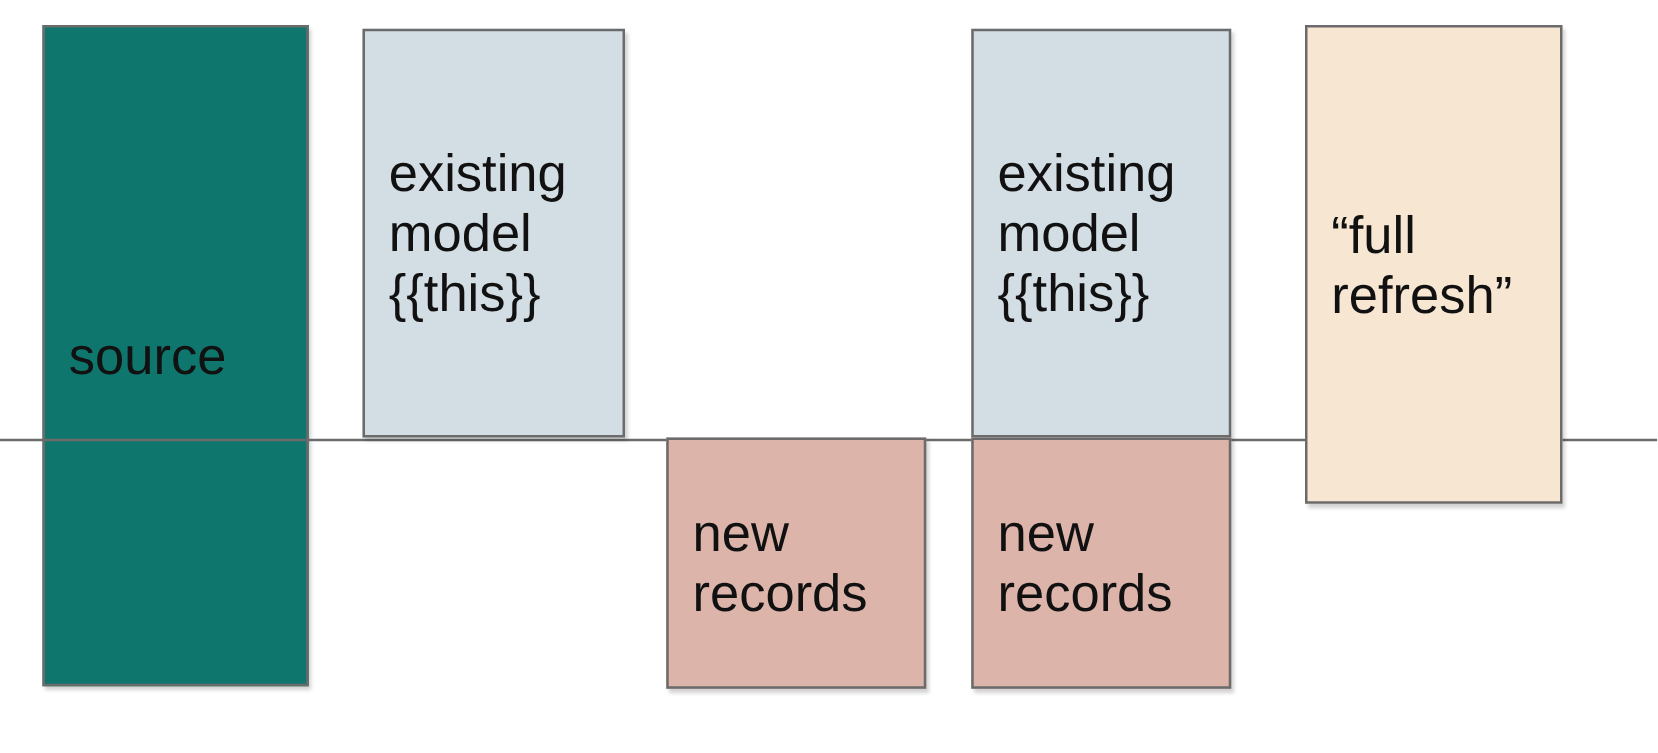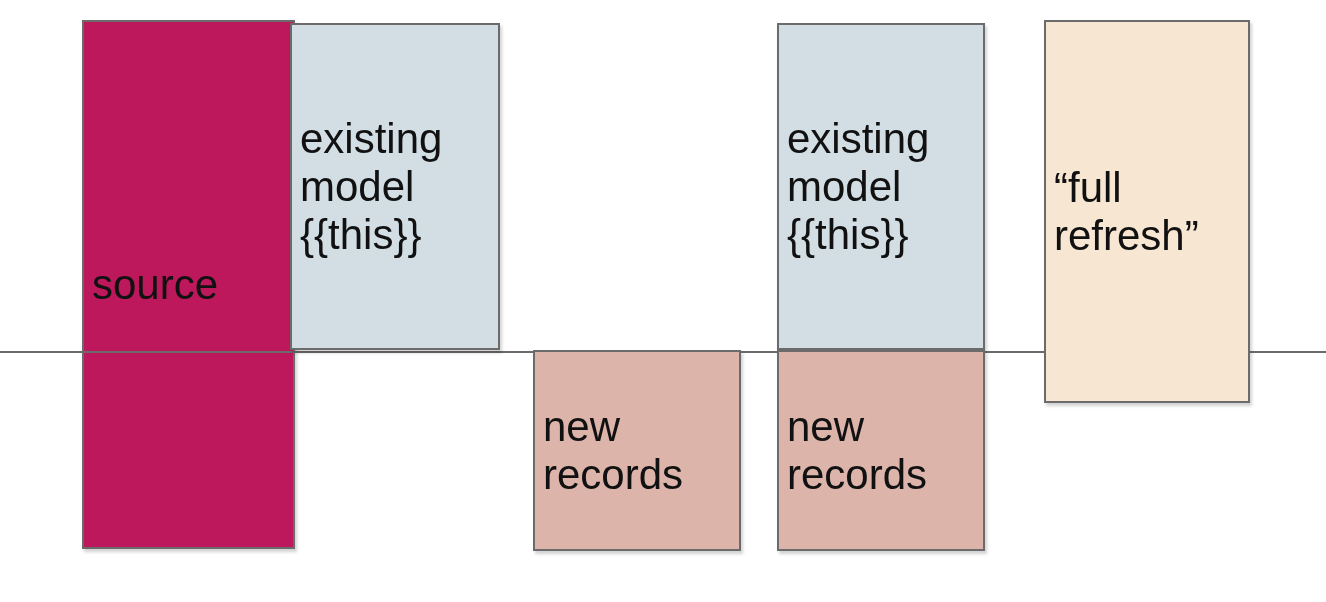--- a/index.html
+++ b/index.html
@@ -16,21 +16,21 @@
     overflow: hidden;
   }
   .box {
     position: absolute;
     box-sizing: border-box;
     border: 2px solid #6b6b6b;
     box-shadow: 2px 3px 3px rgba(0, 0, 0, 0.18);
     display: flex;
     align-items: center;
     justify-content: flex-start;
-    padding-left: 8px;
+    padding-left: 19px;
     padding-right: 8px;
     color: #111111;
     font-size: 42px;
     line-height: 48px;
     letter-spacing: 0px;
   }
   .box .label {
     white-space: pre-line;
     text-align: left;
   }
@@ -49,21 +49,21 @@
     height: 2px;
     background: #6b6b6b;
     z-index: 2;
   }
 </style>
 </head>
 <body>
 
 <div class="canvas">
 
-  <div class="box box-source" style="background: #be185d; margin-left: 48px;">
+  <div class="box box-source" style="background: #0f766e;">
     <span class="label">source</span>
   </div>
 
   <div class="box box-existing-1" style="background: rgb(210, 222, 228);">
     <span class="label">existing
 model
 {{this}}</span>
   </div>
 
   <div class="divider" style="background: rgb(107, 107, 107);"></div>

